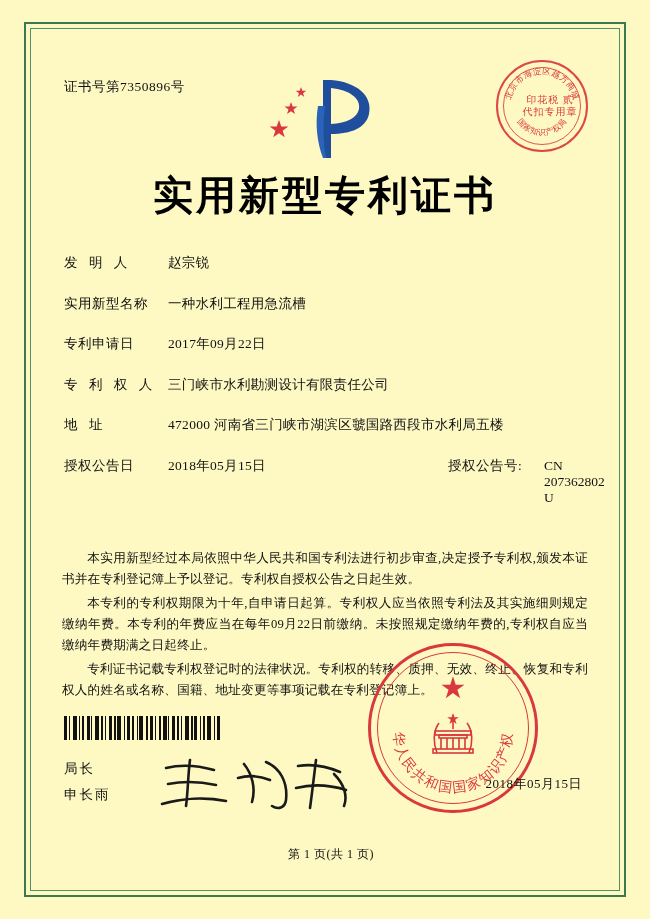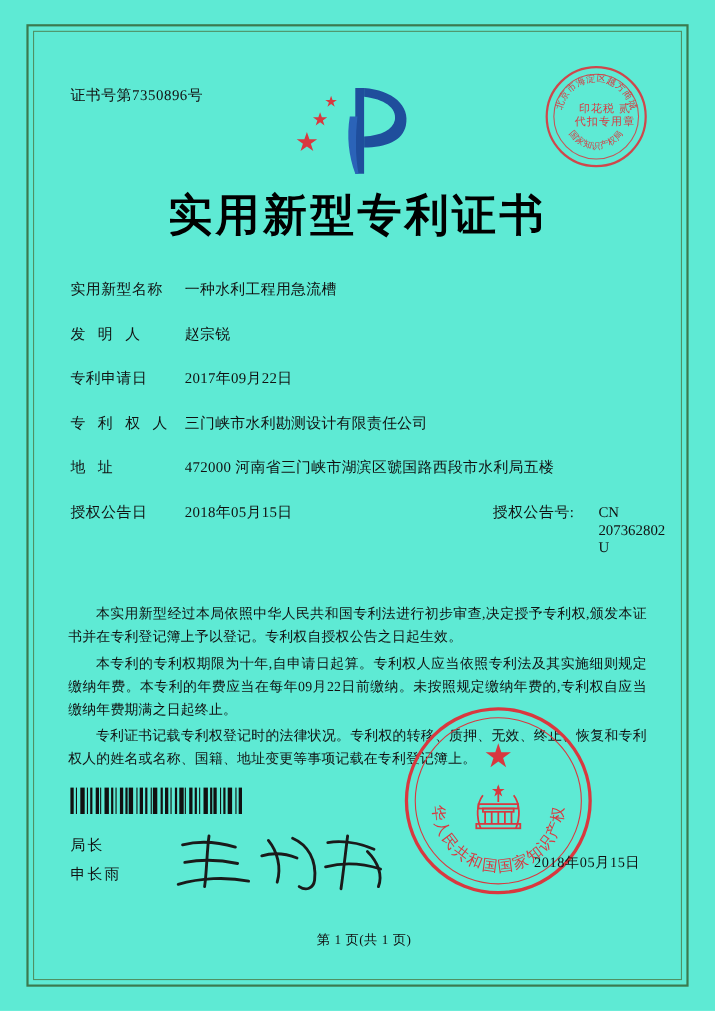--- a/index.html
+++ b/index.html
@@ -12,21 +12,21 @@
     width: 650px;
     height: 919px;
     font-family: "Liberation Serif", "DejaVu Serif", serif;
     color: #1a1a1a;
     position: relative;
     overflow: hidden;
   }
   .page {
     position: absolute;
     inset: 0;
-    background: #5eead4;
+    background: #fef9c3;
   }
   .border-outer {
     position: absolute;
     left: 24px; top: 22px; right: 24px; bottom: 22px;
     border: 2px solid #3b7a4f;
   }
   .border-inner {
     position: absolute;
     left: 30px; top: 28px; right: 30px; bottom: 28px;
     border: 1px solid #4f9164;
@@ -292,27 +292,27 @@
         <div>印花税 贰</div>
         <div>代扣专用章</div>
       </div>
     </div>
 
     <div class="title">实用新型专利证书</div>
 
     <div class="fields">
 
       <div class="field-row">
+        <div class="field-label">发 明 人</div>
+        <div class="field-value">赵宗锐</div>
+      </div>
+
+      <div class="field-row">
         <div class="field-label tight">实用新型名称</div>
         <div class="field-value">一种水利工程用急流槽</div>
-      </div>
-
-      <div class="field-row">
-        <div class="field-label">发 明 人</div>
-        <div class="field-value">赵宗锐</div>
       </div>
 
 
       <div class="field-row">
         <div class="field-label tight">专利申请日</div>
         <div class="field-value">2017年09月22日</div>
       </div>
 
       <div class="field-row">
         <div class="field-label">专 利 权 人</div>

